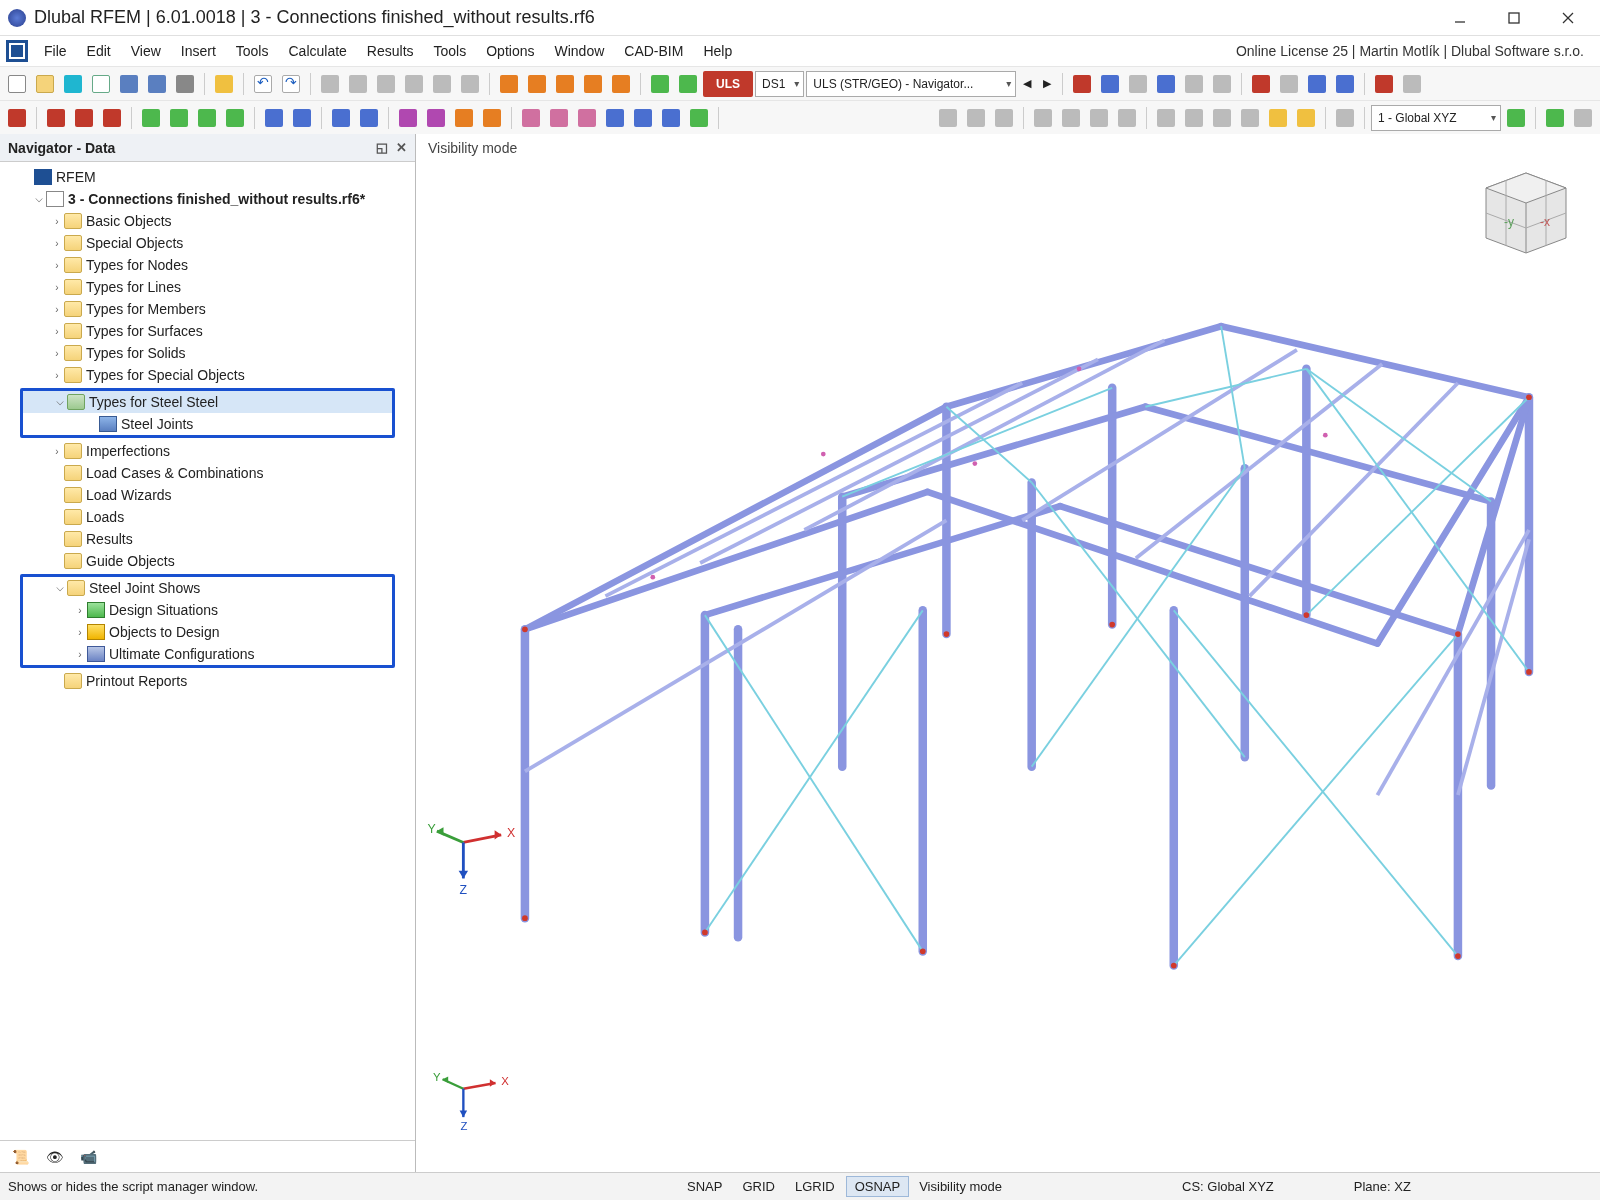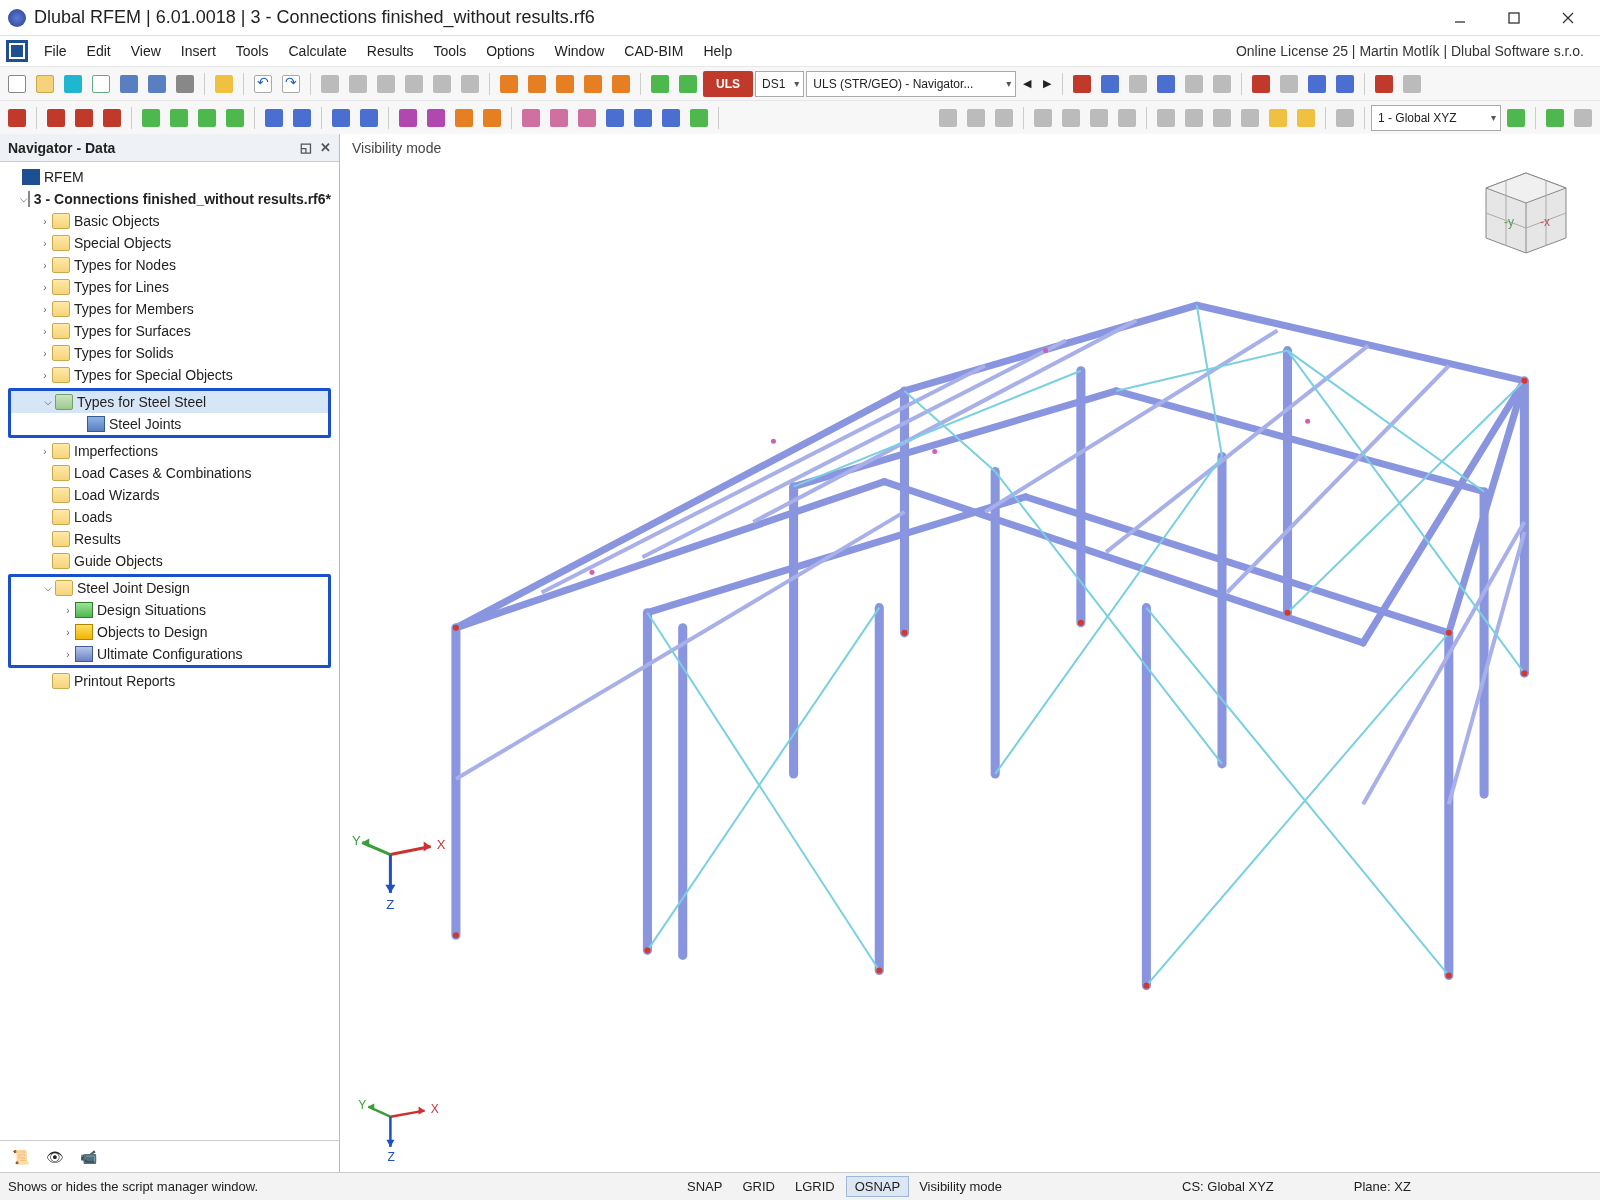--- a/index.html
+++ b/index.html
@@ -27,24 +27,24 @@
 .toolbar .wide { min-width: 50px; padding: 0 6px; height: 26px; display: flex; align-items: center; justify-content: center; border: 1px solid #aaa; border-radius: 2px; background: #fff; font-size: 12px; }
 .toolbar .uls { background: #c0392b; color: #fff; border: none; font-weight: bold; }
 .toolbar .combo { height: 26px; border: 1px solid #aaa; background: #fff; padding: 0 18px 0 6px; display: flex; align-items: center; font-size: 12px; position: relative; min-width: 210px; }
 .toolbar .combo:after { content: "▾"; position: absolute; right: 4px; font-size: 10px; color: #555; }
 .toolbar .combo.small { min-width: 40px; }
 .toolbar .combo.med { min-width: 130px; }
 .toolbar .arrow { width: 18px; height: 22px; display: flex; align-items: center; justify-content: center; cursor: pointer; font-size: 11px; }
 
 
 .main { display: flex; height: calc(1200px - 36px - 30px - 34px - 34px - 28px); }
-.navigator { width: 340px; border-right: 1px solid #bbb; display: flex; flex-direction: column; background: #fff; }
+.navigator { width: 416px; border-right: 1px solid #bbb; display: flex; flex-direction: column; background: #fff; }
 .nav-header { height: 28px; background: #eef1f5; display: flex; align-items: center; padding: 0 8px; font-weight: 600; font-size: 14px; border-bottom: 1px solid #ccc; }
 .nav-header .right-icons { margin-left: auto; display: flex; gap: 8px; font-size: 13px; color: #555; }
-.tree { flex: 1; overflow: auto; padding: 4px 4px; font-size: 14px; }
+.tree { flex: 1; overflow: auto; padding: 4px 16px; font-size: 14px; }
 .tree-row { display: flex; align-items: center; height: 22px; padding-right: 4px; cursor: pointer; white-space: nowrap; }
 .tree-row .exp { width: 14px; text-align: center; font-size: 10px; color: #666; }
 .tree-row .ic { width: 18px; height: 16px; margin-right: 4px; display: inline-block; }
 .ic-folder { background: linear-gradient(#ffe9a8,#f5d37a); border: 1px solid #caa94d; border-radius: 2px; }
 .ic-file { background: #fff; border: 1px solid #888; position: relative; }
 .ic-app { background: #1e4f93; }
 .ic-steel { background: linear-gradient(#8db4e8,#5a7fc0); border: 1px solid #385a93; }
 .ic-ds { background: linear-gradient(#9be29b,#4db84d); border: 1px solid #2e7d2e; }
 .ic-obj { background: linear-gradient(#ffe066,#f0b400); border: 1px solid #b38400; }
 .ic-uc { background: linear-gradient(#b8c6e6,#6b83c4); border: 1px solid #3f5999; }
@@ -507,21 +507,21 @@
       <div class="tree-row" style="padding-left:34px">
           <span class="exp"></span>
           <span class="ic ic-folder"></span>
           <span>Guide Objects</span>
         </div>
 
       <div class="highlight-box">
         <div class="tree-row" style="padding-left:30px">
             <span class="exp">⌵</span>
             <span class="ic ic-folder"></span>
-            <span>Steel Joint Design</span>
+            <span>Steel Joint Shows</span>
           </div>
         <div class="tree-row" style="padding-left:50px">
             <span class="exp">›</span>
             <span class="ic ic-ds"></span>
             <span>Design Situations</span>
           </div>
         <div class="tree-row" style="padding-left:50px">
             <span class="exp">›</span>
             <span class="ic ic-obj"></span>
             <span>Objects to Design</span>

